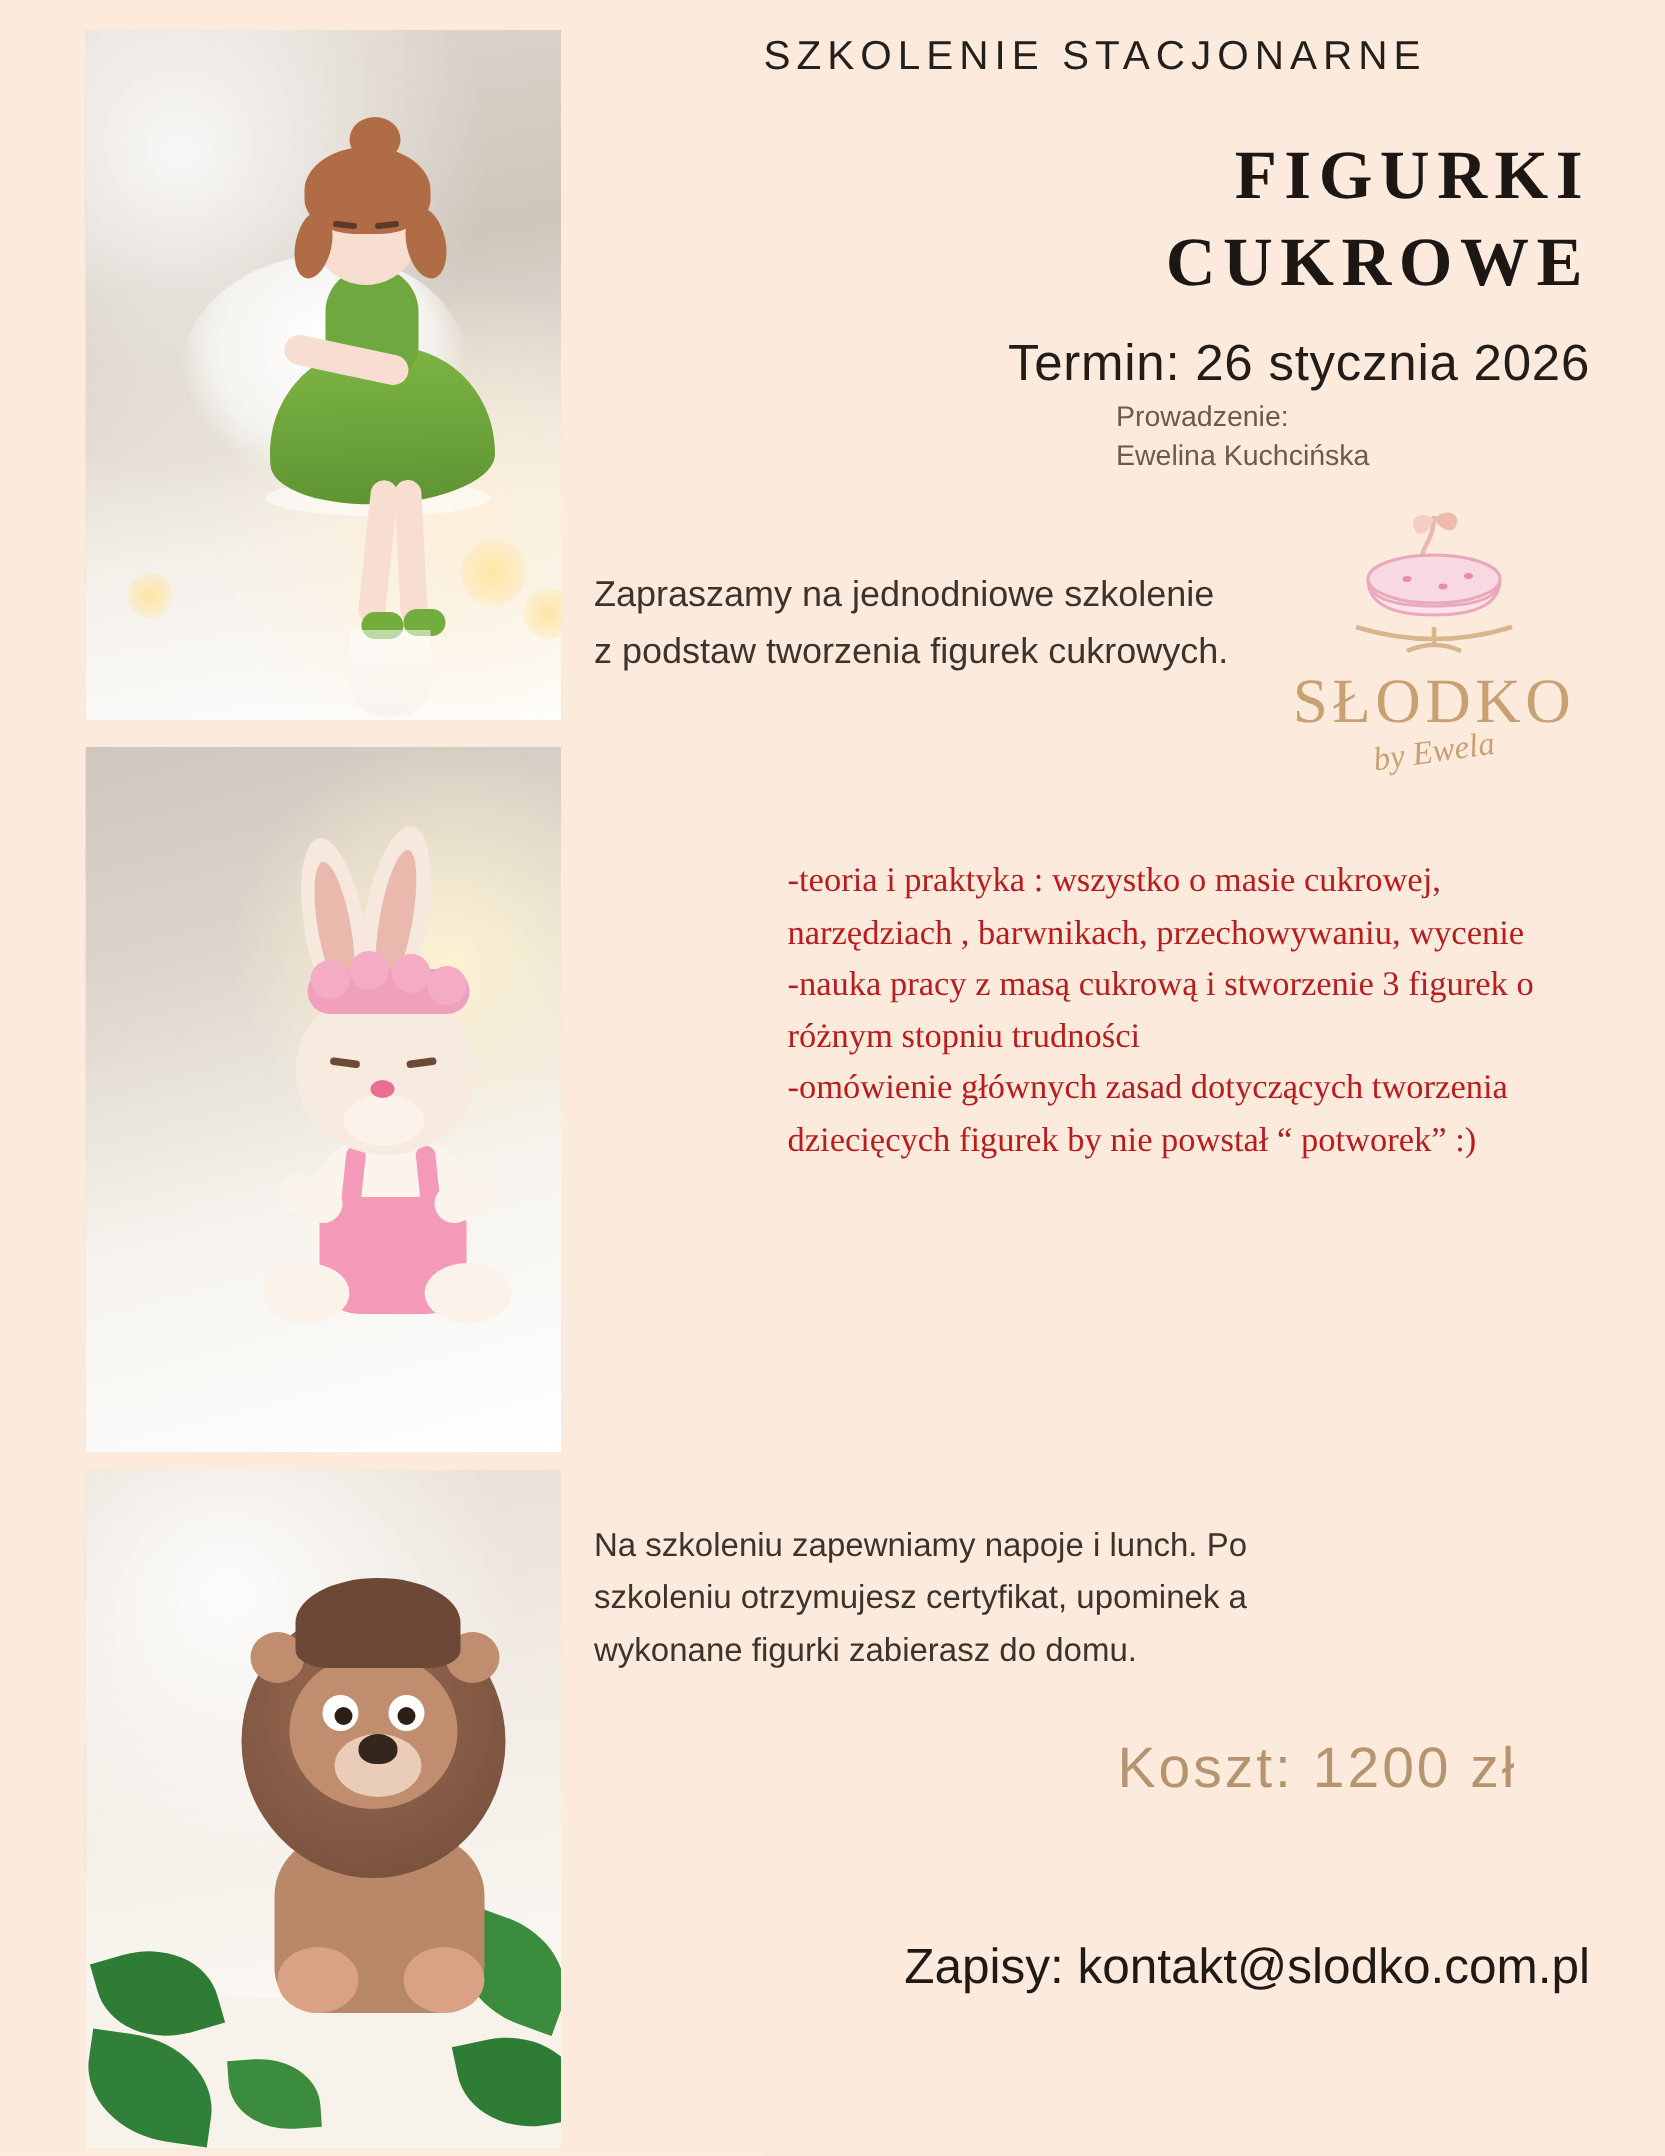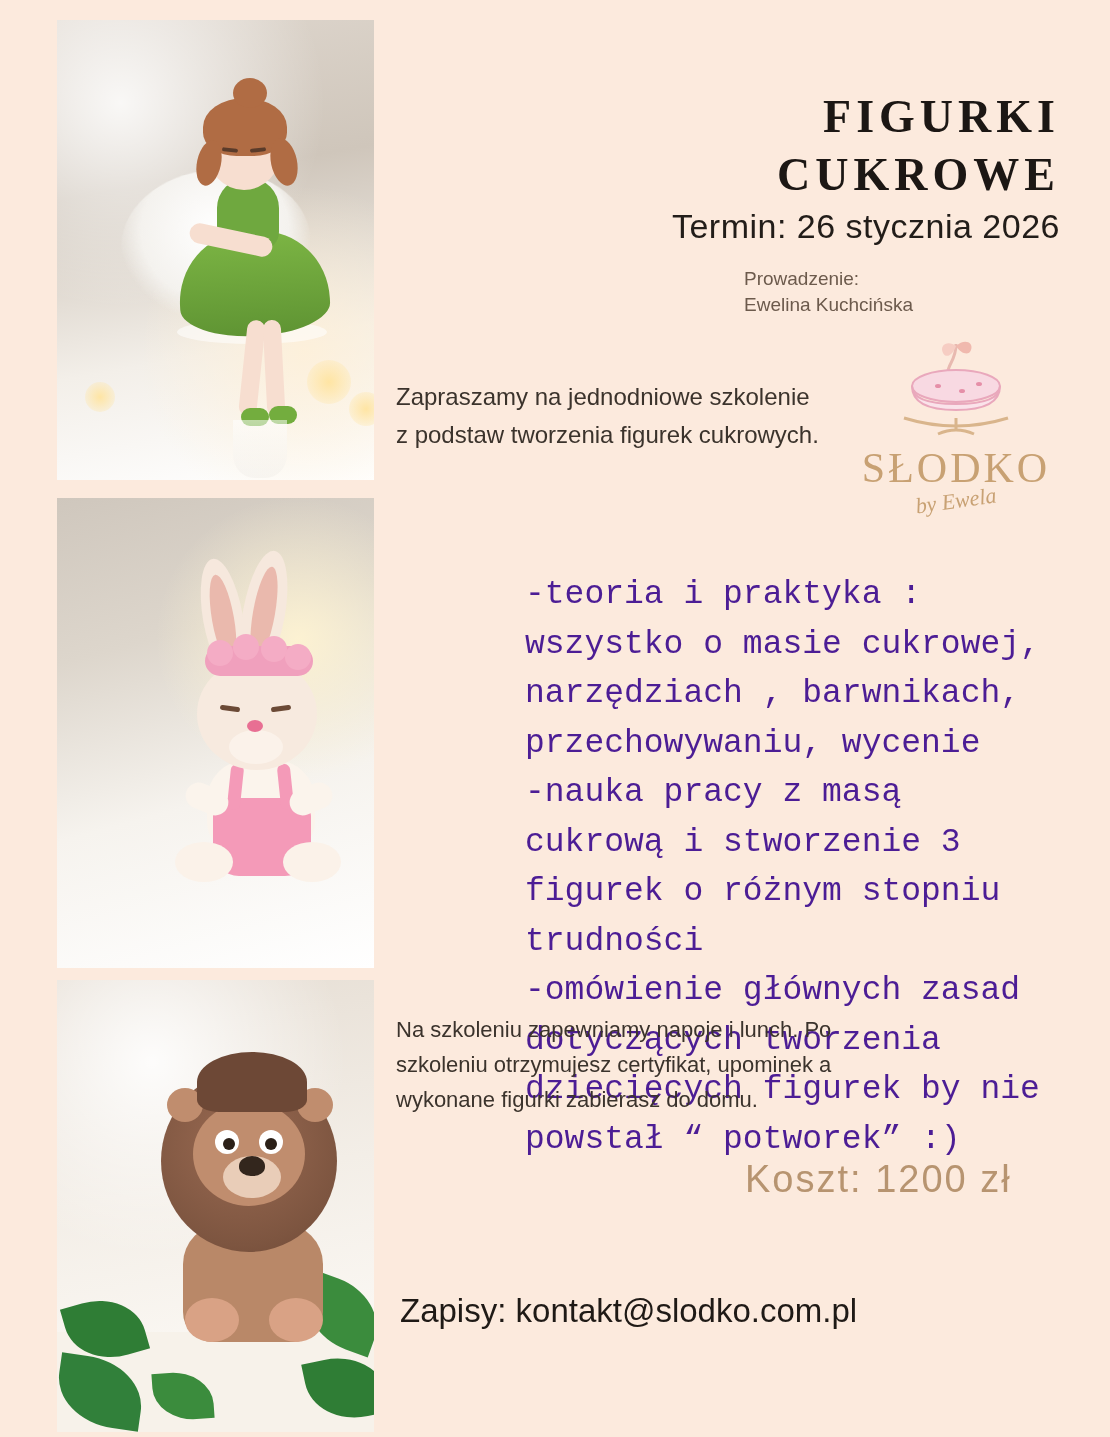--- a/index.html
+++ b/index.html
@@ -149,21 +149,21 @@
   .title-block { position:absolute; left:400px; top:88px; width:660px; text-align:right;}
   .title {
     font-family: "Liberation Serif", serif;
     font-weight: bold;
     font-size: 46px;
     letter-spacing: 5px;
     color: #1c1714;
     line-height: 1.25;
   }
   .date {
-    margin-top: 4px;
+    margin-top: 20px;
     font-family: "Liberation Sans", sans-serif;
     font-size: 34px;
     color: #221d19;
     letter-spacing: .5px;
   }
 
   .presenter {
     position:absolute; left:744px; top:266px; width:300px;
     font-family: "Liberation Sans", sans-serif;
     font-size: 19px;
@@ -202,24 +202,24 @@
   .program-title {
     position:absolute; left:408px; top:502px;
     font-family: "Liberation Sans", sans-serif;
     font-size: 38px;
     color: #b79470;
     letter-spacing: .5px;
   }
 
   .program-list {
     position:absolute; left:525px; top:570px; width:520px;
-    font-family: Liberation Mono, monospace;
-    font-size: 33px;
+    font-family: Liberation Serif, serif;
+    font-size: 23px;
     line-height: 1.5;
-    color: #4c1d95;
+    color: #b91c1c;
   }
   .program-list p { margin: 0; }
 
   .includes {
     position:absolute; left:396px; top:1012px; width:450px;
     font-family: "Liberation Sans", sans-serif;
     font-size: 22px;
     line-height: 1.6;
     color: #3b332c;
   }
@@ -227,21 +227,21 @@
   .price {
     position:absolute; left:745px; top:1158px;
     font-family: "Liberation Sans", sans-serif;
     font-size: 38px;
     letter-spacing: 2px;
     color: #b79470;
   }
 
   .signup {
     position:absolute; left:400px; top:1292px; width:660px;
-    text-align:left;
+    text-align:right;
     font-family: "Liberation Sans", sans-serif;
     font-size: 33px;
     color: #1f1a16;
   }
 
   .footer {
     position:absolute; left:400px; top:1378px; width:660px;
     text-align:center;
     font-family: "Liberation Sans", sans-serif;
     font-weight: bold;
@@ -331,20 +331,23 @@
           <div class="p3-pup2"></div>
         <div class="p3-muz"></div>
         <div class="p3-nose"></div>
         <div class="leaf l3"></div>
           <div class="leaf l4"></div>
           <div class="leaf l5"></div>
       </div>
     </div>
   </div>
 
+  <div class="hdr-sub-wrap">
+    <div class="hdr-sub" style="position:static;">SZKOLENIE STACJONARNE</div>
+  </div>
 
   <div class="title-block">
     <div class="title">FIGURKI</div>
     <div class="title">CUKROWE</div>
     <div class="date">Termin: 26 stycznia 2026</div>
   </div>
 
   <div class="presenter">
     <div>Prowadzenie:</div>
     <div>Ewelina Kuchcińska</div>

